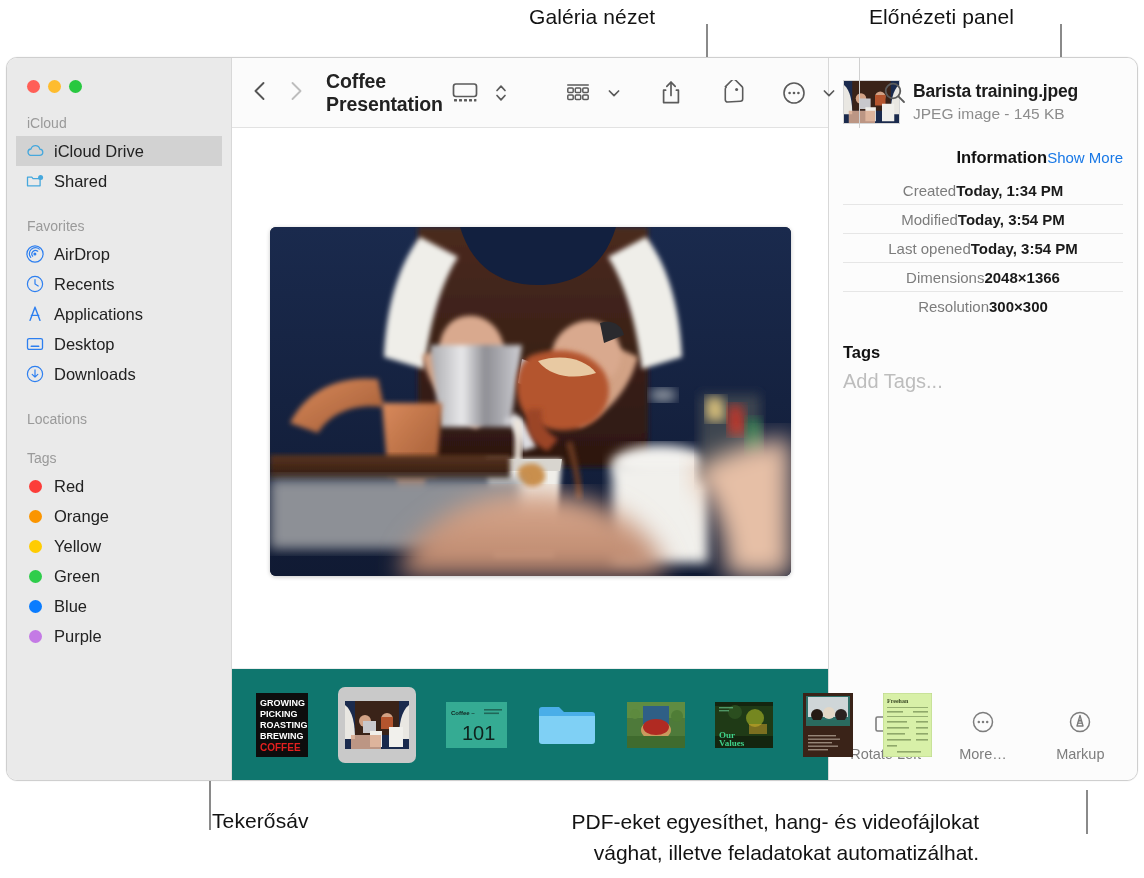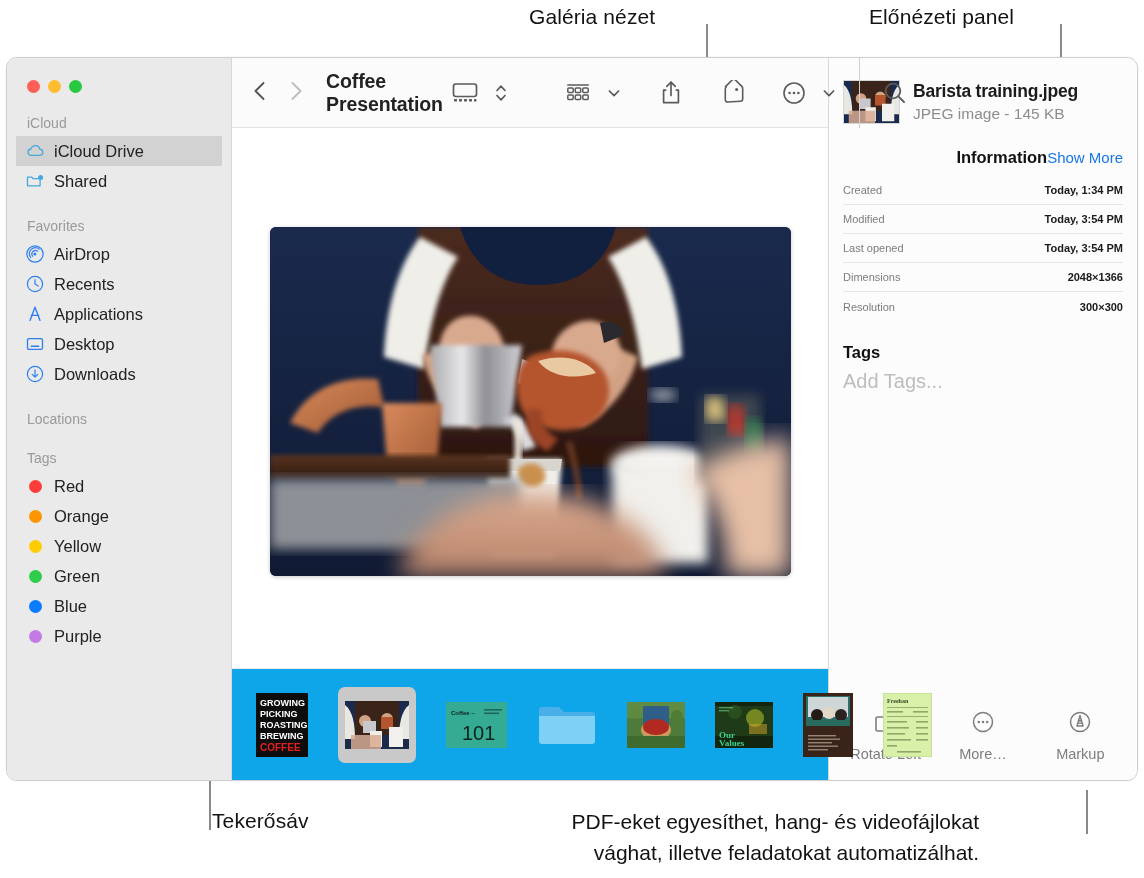--- a/index.html
+++ b/index.html
@@ -155,21 +155,21 @@
   .hero svg { display: block; width: 100%; height: 100%; }
 
   
   .filmstrip {
     height: 112px;
     flex: 0 0 112px;
     display: flex; align-items: center;
     gap: 30px;
     padding: 0 24px;
     border-top: 1px solid #ededed;
-    background: #0ea5e9;
+    background: #0f766e;
   }
   .thumb {
     display: flex; align-items: center; justify-content: center;
     height: 76px;
     position: relative;
   }
   .thumb.sel {
     background: #c9c9c9;
     border-radius: 7px;
     padding: 7px;
@@ -207,24 +207,24 @@
   .pv-sec {
     display: flex; align-items: baseline; justify-content: flex-end;
     padding: 0 14px;
     margin-top: 24px;
   }
   .pv-sec-title { font-size: 16.5px; font-weight: 700; color: #111; }
   .pv-link { font-size: 15px; color: #1878e6; }
 
   .pv-rows { padding: 0 14px; margin-top: 9px; }
   .pv-row {
-    display: flex; justify-content: space-between; align-items: center;
+    display: flex; justify-content: center; align-items: center;
     height: 29px;
     border-bottom: 1px solid #e6e6e6;
-    font-size: 11px;
+    font-size: 15px;
   }
   .pv-row:last-child { border-bottom: none; }
   .pv-label { color: #7c7c7c; }
   .pv-value { color: #1a1a1a; font-weight: 700; }
 
   .pv-tags-title {
     font-size: 16.5px; font-weight: 700; color: #111;
     padding: 0 14px; margin-top: 22px;
   }
   .pv-addtags {

